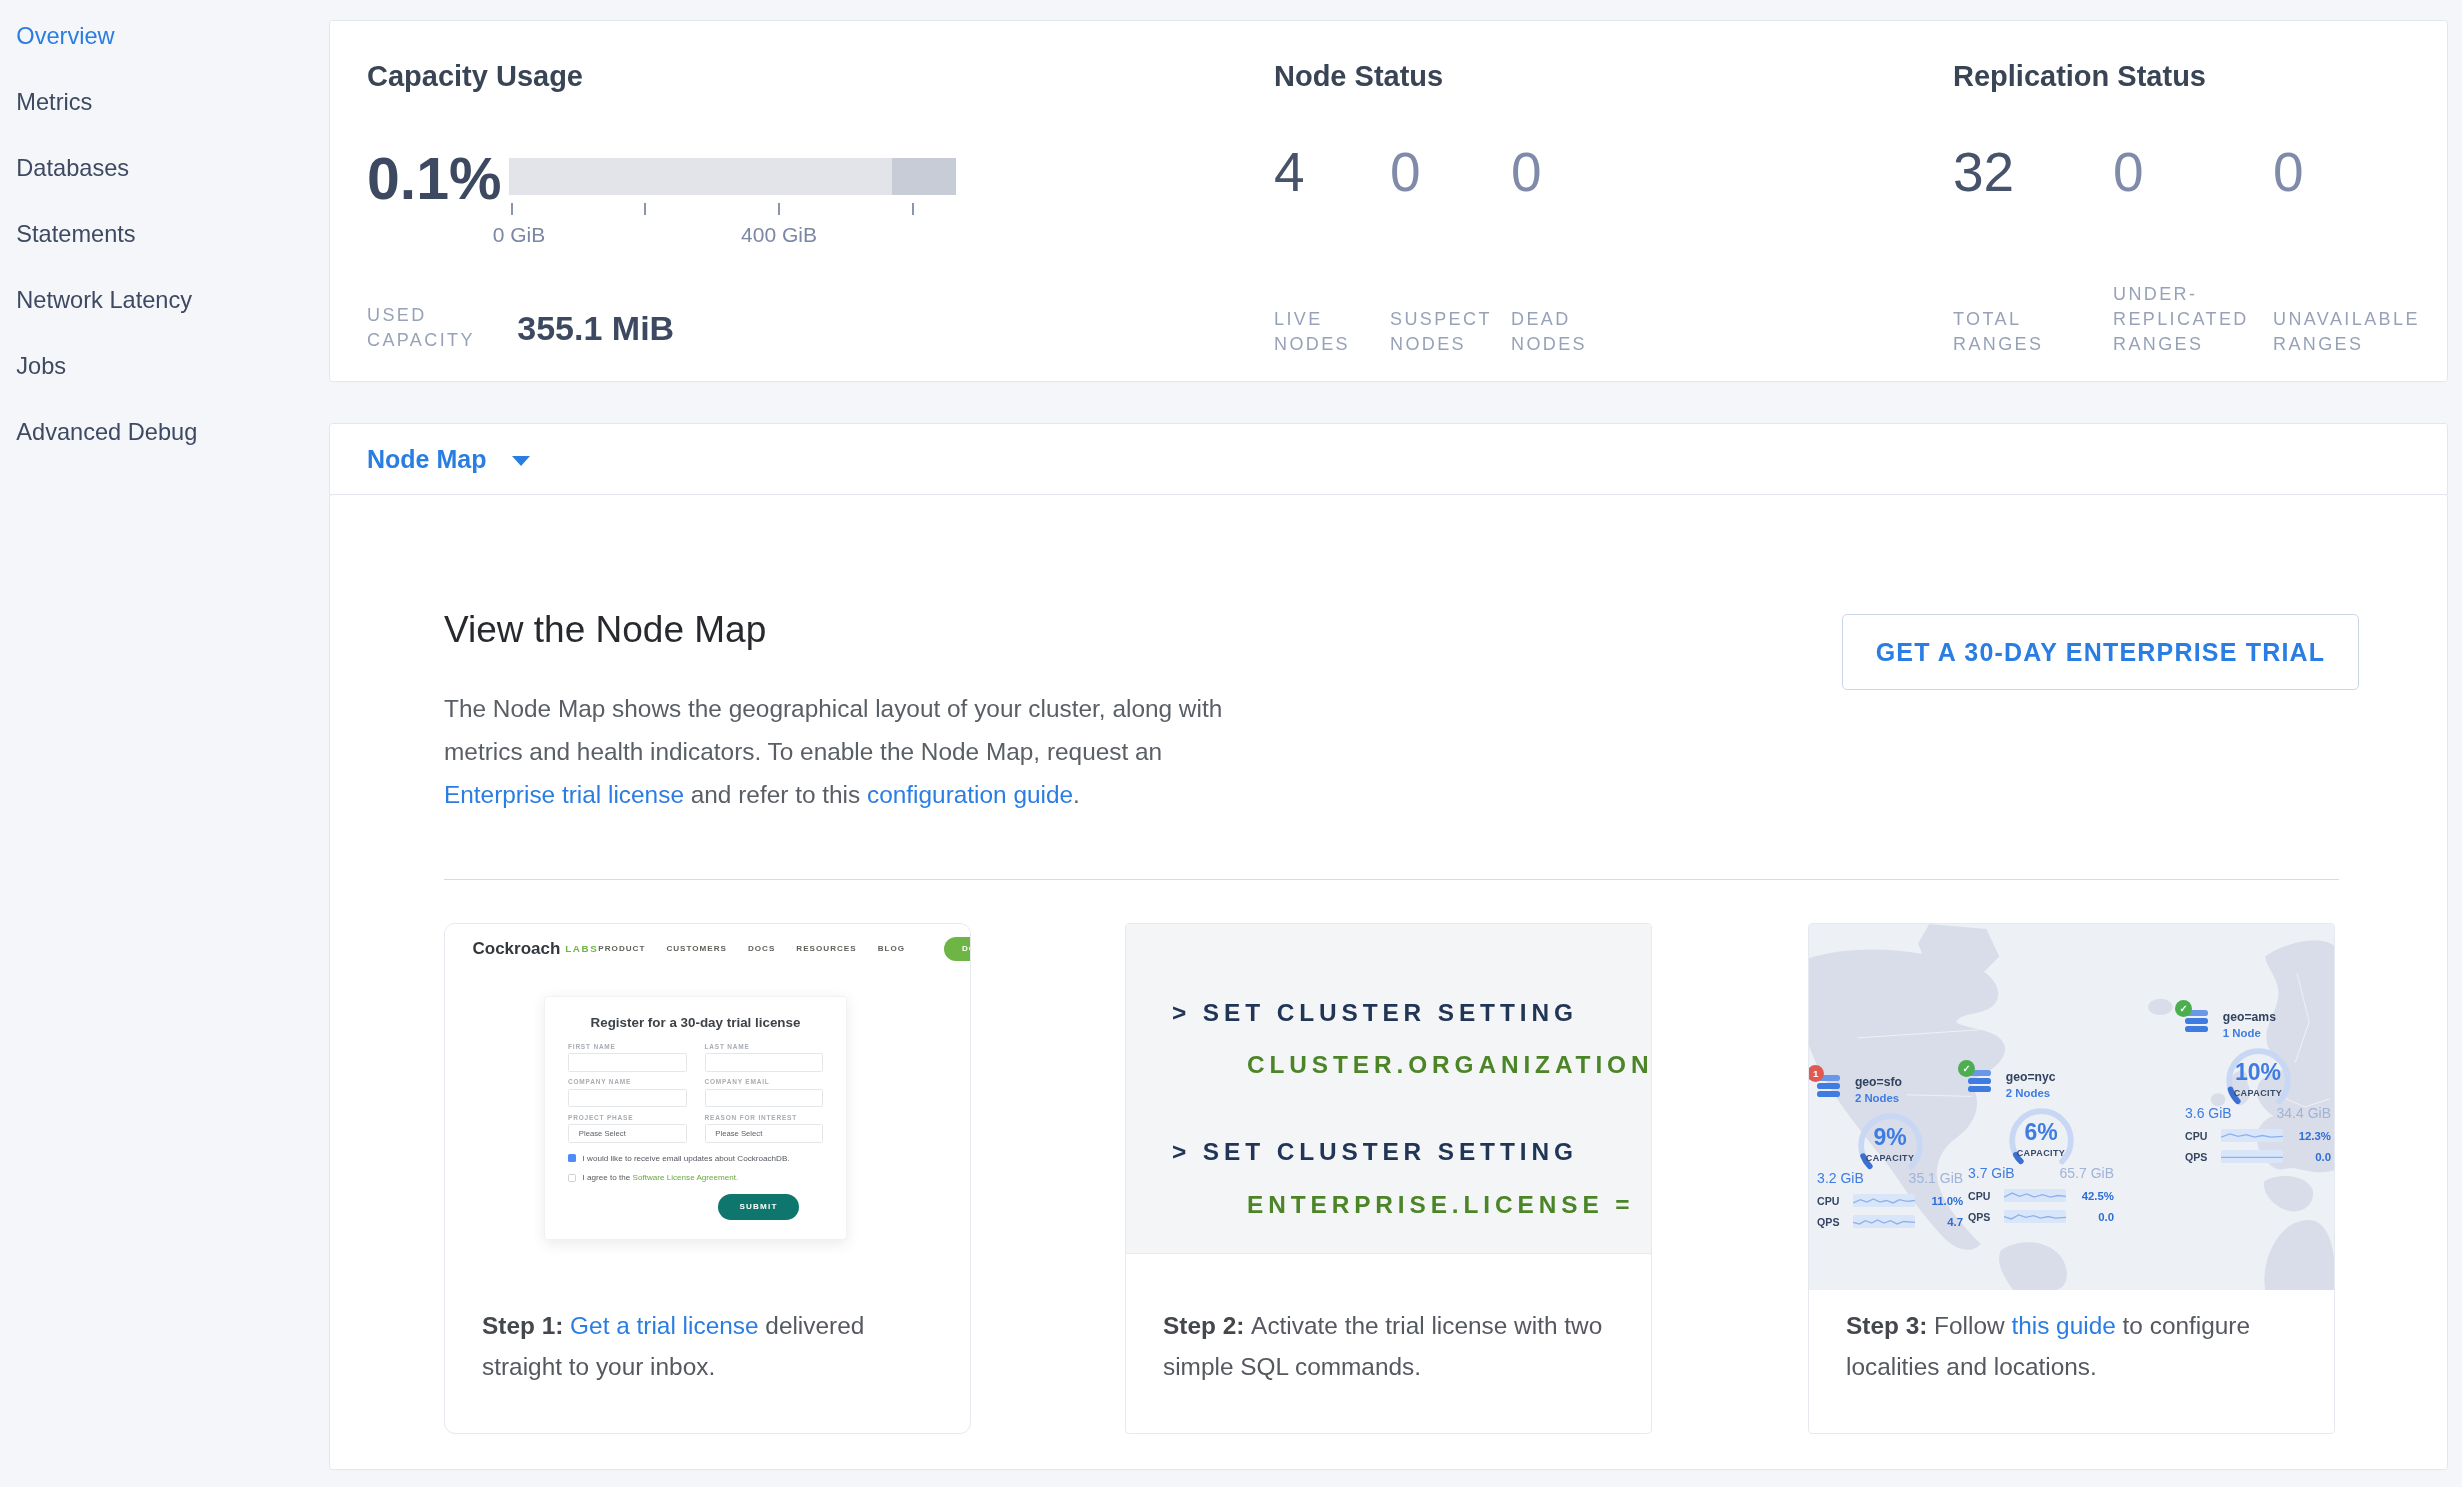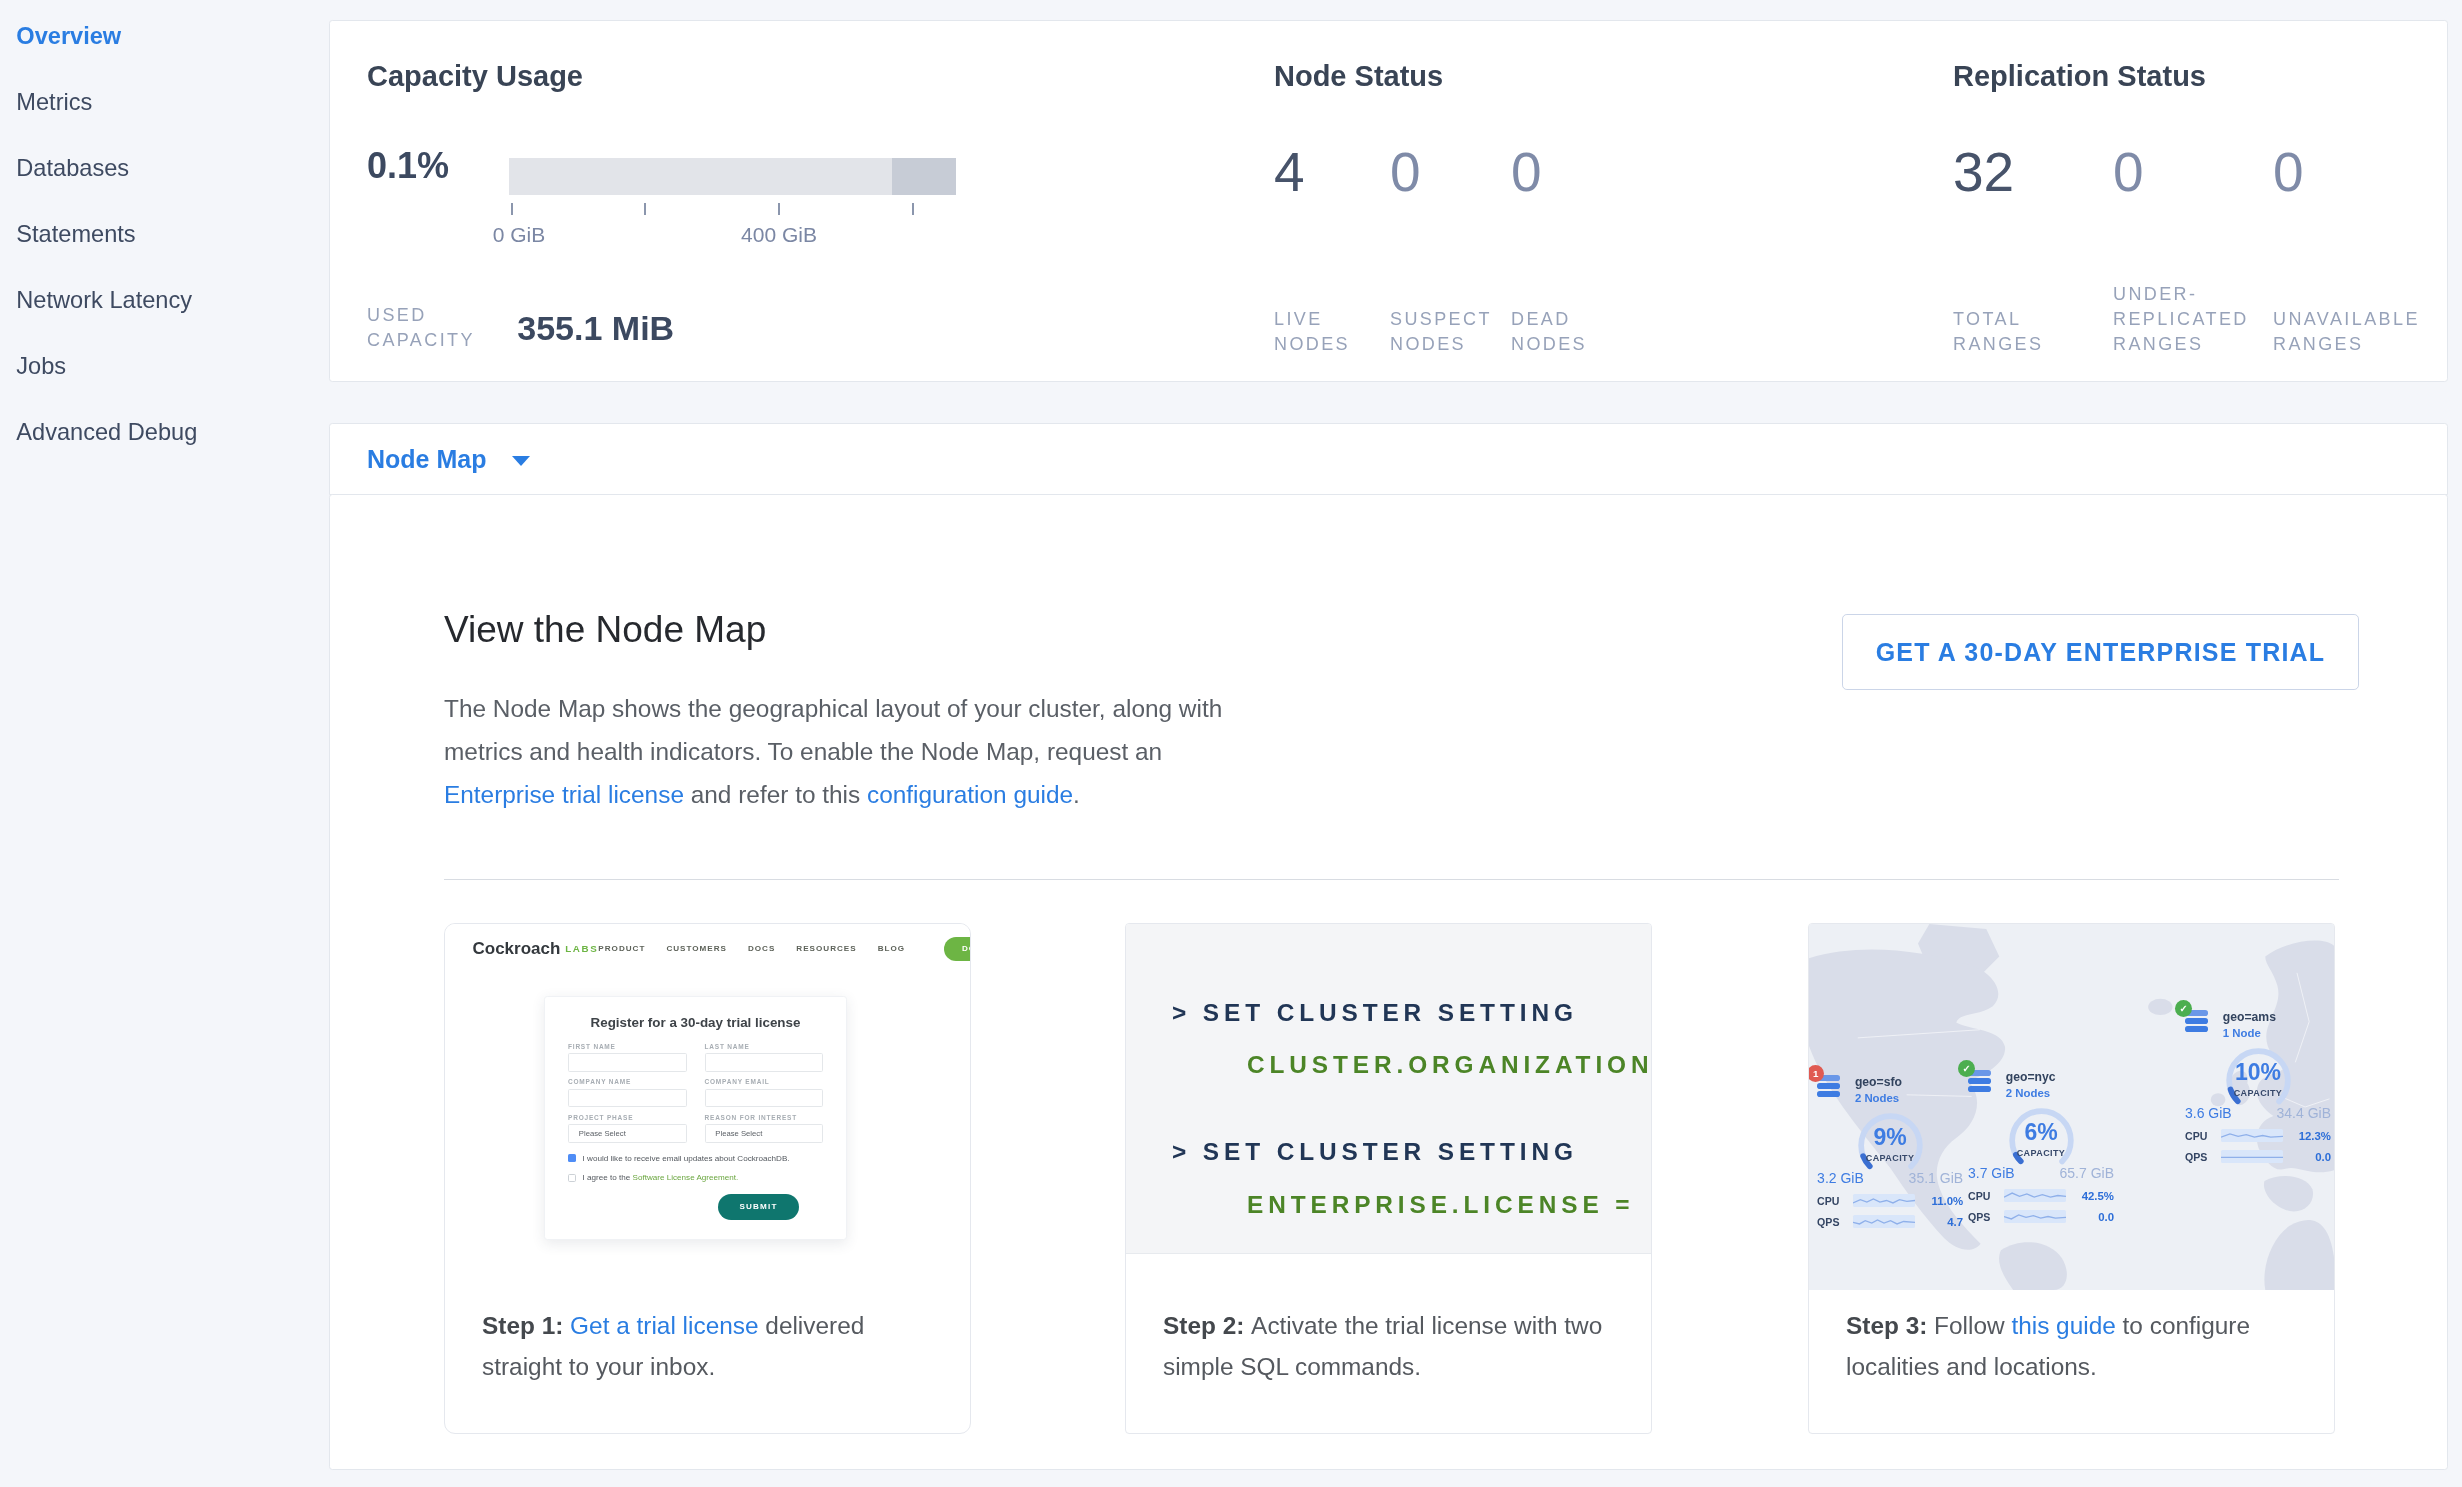--- a/index.html
+++ b/index.html
@@ -9,36 +9,36 @@
     background:#f4f6fa; overflow:hidden;
     font-family:"Liberation Sans", sans-serif;
     -webkit-font-smoothing:antialiased;
   }
   
   .sidebar { position:absolute; left:0; top:0; width:329px; height:100%; padding-top:9.8px; }
   .side-item {
     height:66px; padding:13px 0 0 16.3px; font-size:23.6px; font-weight:500;
     color:#3e4a61; cursor:pointer; white-space:nowrap;
   }
-  .side-item.active { color:#2a7de2; font-weight:700; }
+  .side-item.active { color:#2a7de2; font-weight:400; }
   
   .panel { position:absolute; background:#fff; border:0.8px solid #e3e7ed; border-radius:3.3px; }
   #stats-panel { left:329px; top:20.3px; width:2119px; height:362px; }
   #selector-bar { left:329px; top:423px; width:2119px; height:72px; display:flex; align-items:center; padding-left:37px; border-radius:3.3px 3.3px 0 0; }
   #main-panel { left:329px; top:494px; width:2119px; height:976px; }
 
   .sp-title { position:absolute; top:39px; font-size:29px; font-weight:600; color:#394455; }
   .big-num { position:absolute; top:119px; font-size:55px; font-weight:500; color:#47536a; }
   .big-num.muted { color:#7f8ba8; }
   .metric-label {
     position:absolute; bottom:24.4px; font-size:18px; letter-spacing:2.4px; line-height:25px;
     color:#97a2b9; font-weight:500; text-transform:uppercase;
   }
   
-  .cap-pct { position:absolute; left:37px; top:124px; font-size:36px; font-weight:600; color:#3c4960; }
+  .cap-pct { position:absolute; left:37px; top:124px; font-size:59px; font-weight:600; color:#3c4960; }
   .cap-bar { position:absolute; left:179px; top:137px; width:447px; height:37px; display:flex; }
   .cap-bar .seg-light { width:383px; background:#e2e4e9; }
   .cap-bar .seg-dark { flex:1; background:#c7ccd6; }
   .cap-tick { position:absolute; top:182px; width:2.4px; height:11.4px; background:#8b96ad; }
   .cap-tick-label { position:absolute; top:202px; font-size:21px; color:#7b87a4; transform:translateX(-50%); }
   .cap-stat { position:absolute; bottom:28px; display:flex; align-items:center; gap:16.3px; }
   .cap-stat .metric-label { position:static; }
   .cap-value { font-size:34px; font-weight:600; color:#3c4960; white-space:nowrap; }
   
   .selector-label { font-size:25px; font-weight:600; color:#2a7de2; }

